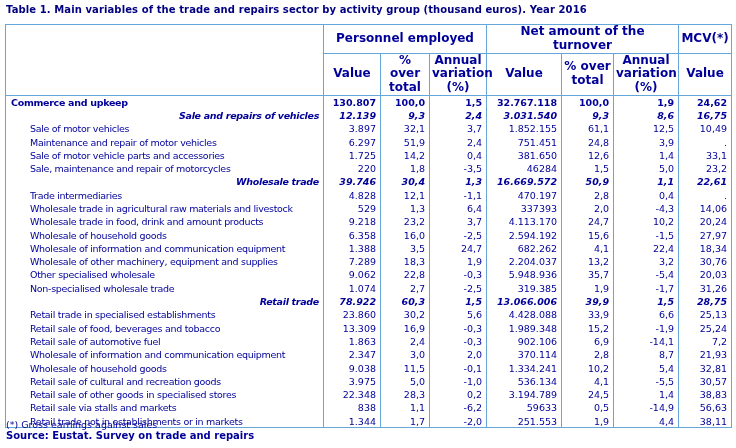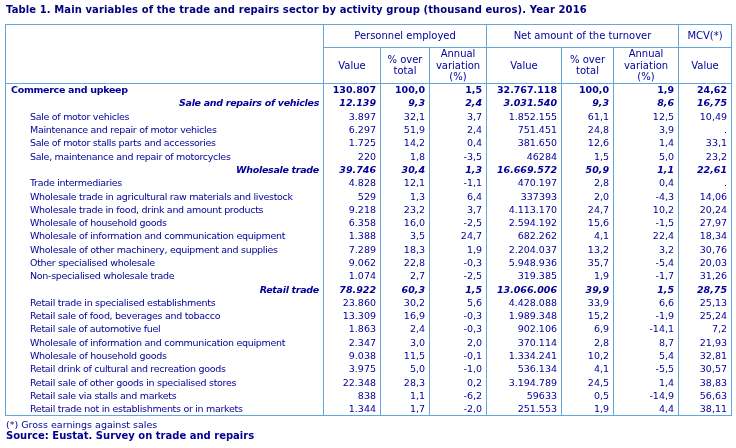--- a/index.html
+++ b/index.html
@@ -6,21 +6,21 @@
     --text:#000099;
     --title:#000080;
     --border:#65a7db;
   }
   html,body{margin:0;padding:0;width:736px;height:448px;background:#ffffff;overflow:hidden;
     font-family:"DejaVu Sans","Liberation Sans",sans-serif;}
   .title{position:absolute;left:6px;top:4px;font-size:10px;font-weight:bold;color:var(--title);
     letter-spacing:0.1px;white-space:nowrap;}
   table.main{position:absolute;left:5px;top:24px;width:726px;border-collapse:collapse;
     table-layout:fixed;border:1px solid var(--border);color:var(--text);}
-  thead th{border:1px solid var(--border);font-size:10px;font-weight:normal;color:var(--text);
+  thead th{border:1px solid var(--border);font-size:12px;font-weight:bold;color:var(--text);
     padding:0 2px;text-align:center;vertical-align:middle;line-height:1.15;}
   thead tr.group-row th{height:22px;}
   thead tr.sub-row th{height:33px;}
   tbody td{border-left:1px solid var(--border);border-right:1px solid var(--border);
     border-top:none;border-bottom:none;font-size:9.5px;padding:0 4px;vertical-align:middle;
     white-space:nowrap;overflow:hidden;}
   tbody tr{height:13.3px;}
   tbody td.lbl{text-align:left;letter-spacing:-0.3px;}
   tbody td.num{text-align:right;}
   tr.lvl0 td{font-weight:bold;margin-top:16px;}
@@ -99,21 +99,21 @@
         <td class="lbl">Maintenance and repair of motor vehicles</td>
         <td class="num">6.297</td>
         <td class="num">51,9</td>
         <td class="num">2,4</td>
         <td class="num">751.451</td>
         <td class="num">24,8</td>
         <td class="num">3,9</td>
         <td class="num">.</td>
       </tr>
       <tr class="lvl2">
-        <td class="lbl">Sale of motor stalls parts and accessories</td>
+        <td class="lbl">Sale of motor vehicle parts and accessories</td>
         <td class="num">1.725</td>
         <td class="num">14,2</td>
         <td class="num">0,4</td>
         <td class="num">381.650</td>
         <td class="num">12,6</td>
         <td class="num">1,4</td>
         <td class="num">33,1</td>
       </tr>
       <tr class="lvl2">
         <td class="lbl">Sale, maintenance and repair of motorcycles</td>
@@ -269,21 +269,21 @@
         <td class="lbl">Wholesale of household goods</td>
         <td class="num">9.038</td>
         <td class="num">11,5</td>
         <td class="num">-0,1</td>
         <td class="num">1.334.241</td>
         <td class="num">10,2</td>
         <td class="num">5,4</td>
         <td class="num">32,81</td>
       </tr>
       <tr class="lvl2">
-        <td class="lbl">Retail drink of cultural and recreation goods</td>
+        <td class="lbl">Retail sale of cultural and recreation goods</td>
         <td class="num">3.975</td>
         <td class="num">5,0</td>
         <td class="num">-1,0</td>
         <td class="num">536.134</td>
         <td class="num">4,1</td>
         <td class="num">-5,5</td>
         <td class="num">30,57</td>
       </tr>
       <tr class="lvl2">
         <td class="lbl">Retail sale of other goods in specialised stores</td>

